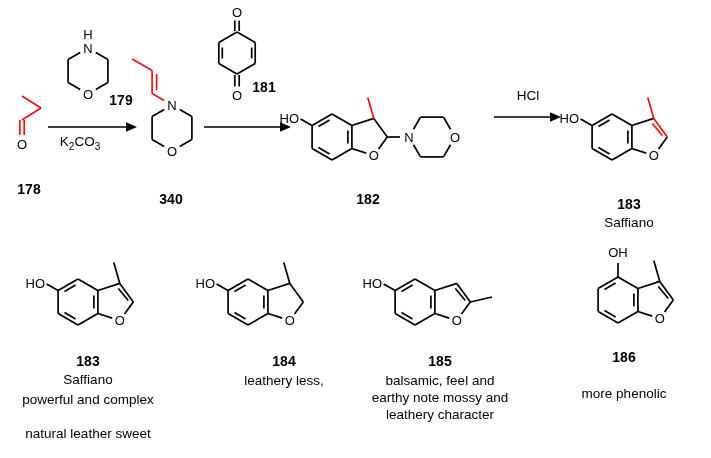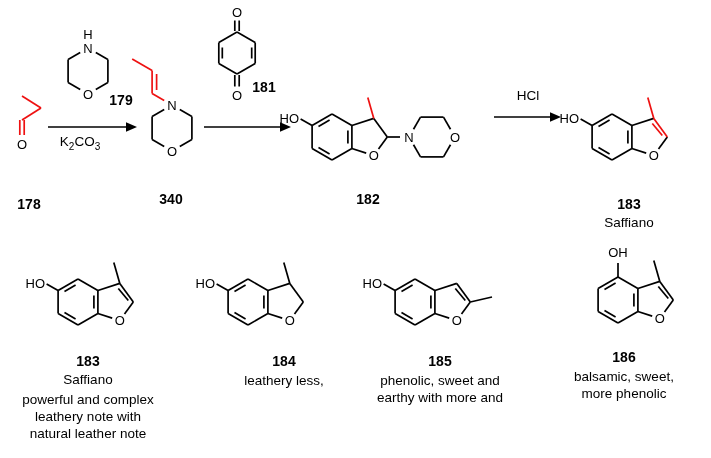--- a/index.html
+++ b/index.html
@@ -220,40 +220,39 @@
     <line x1="659.8" y1="281.4" x2="673.3" y2="300"></line>
     <line x1="658.3" y1="286.5" x2="668.3" y2="298.5"></line>
     <line x1="673.3" y1="300" x2="664.5" y2="312.1"></line>
     <line x1="652.2" y1="316.1" x2="637.9" y2="311.5"></line>
     <line x1="659.8" y1="281.4" x2="653.8" y2="260.4"></line>
     <text class="atom" x="618" y="257" text-anchor="middle">OH</text>
     <text class="atom" x="659.8" y="323.1" text-anchor="middle">O</text>
   </g>
 </svg>
 
-<div class="label" style="left:29px;top:196px">178</div>
+<div class="label" style="left:29px;top:181px">178</div>
 <div class="label" style="left:121px;top:92px">179</div>
 <div class="reagent" style="left:80px;top:134px"><span>K</span><sub>2</sub><span>CO</span><sub>3</sub></div>
 <div class="label" style="left:171px;top:191px">340</div>
 <div class="label" style="left:264px;top:79px">181</div>
 <div class="label" style="left:368px;top:191px">182</div>
 <div class="reagent" style="left:528px;top:88px">HCl</div>
 <div class="label" style="left:629px;top:196px">183</div>
 <div class="name" style="left:629px;top:215px">Saffiano</div>
 
 <div class="label" style="left:88px;top:353px">183</div>
 <div class="name" style="left:88px;top:372px">Saffiano</div>
 <div class="desc" style="left:88px;top:392px">powerful and complex</div>
-<div class="desc" style="left:88px;top:409px">leathery note with</div>
-<div class="desc" style="left:88px;top:426px">natural leather note</div>
+<div class="desc" style="left:88px;top:426px">natural leather sweet</div>
 
 <div class="label" style="left:284px;top:353px">184</div>
 <div class="desc" style="left:284px;top:373px">leathery less,</div>
 
 <div class="label" style="left:440px;top:353px">185</div>
-<div class="desc" style="left:440px;top:373px">phenolic, sweet and</div>
-<div class="desc" style="left:440px;top:390px">earthy with more and</div>
+<div class="desc" style="left:440px;top:373px">balsamic, feel and</div>
+<div class="desc" style="left:440px;top:390px">earthy note mossy and</div>
+<div class="desc" style="left:440px;top:407px">leathery character</div>
 
 <div class="label" style="left:624px;top:349px">186</div>
-<div class="desc" style="left:624px;top:369px">balsamic, sweet,</div>
 <div class="desc" style="left:624px;top:386px">more phenolic</div>
 
 </div>
 
 </body></html>

